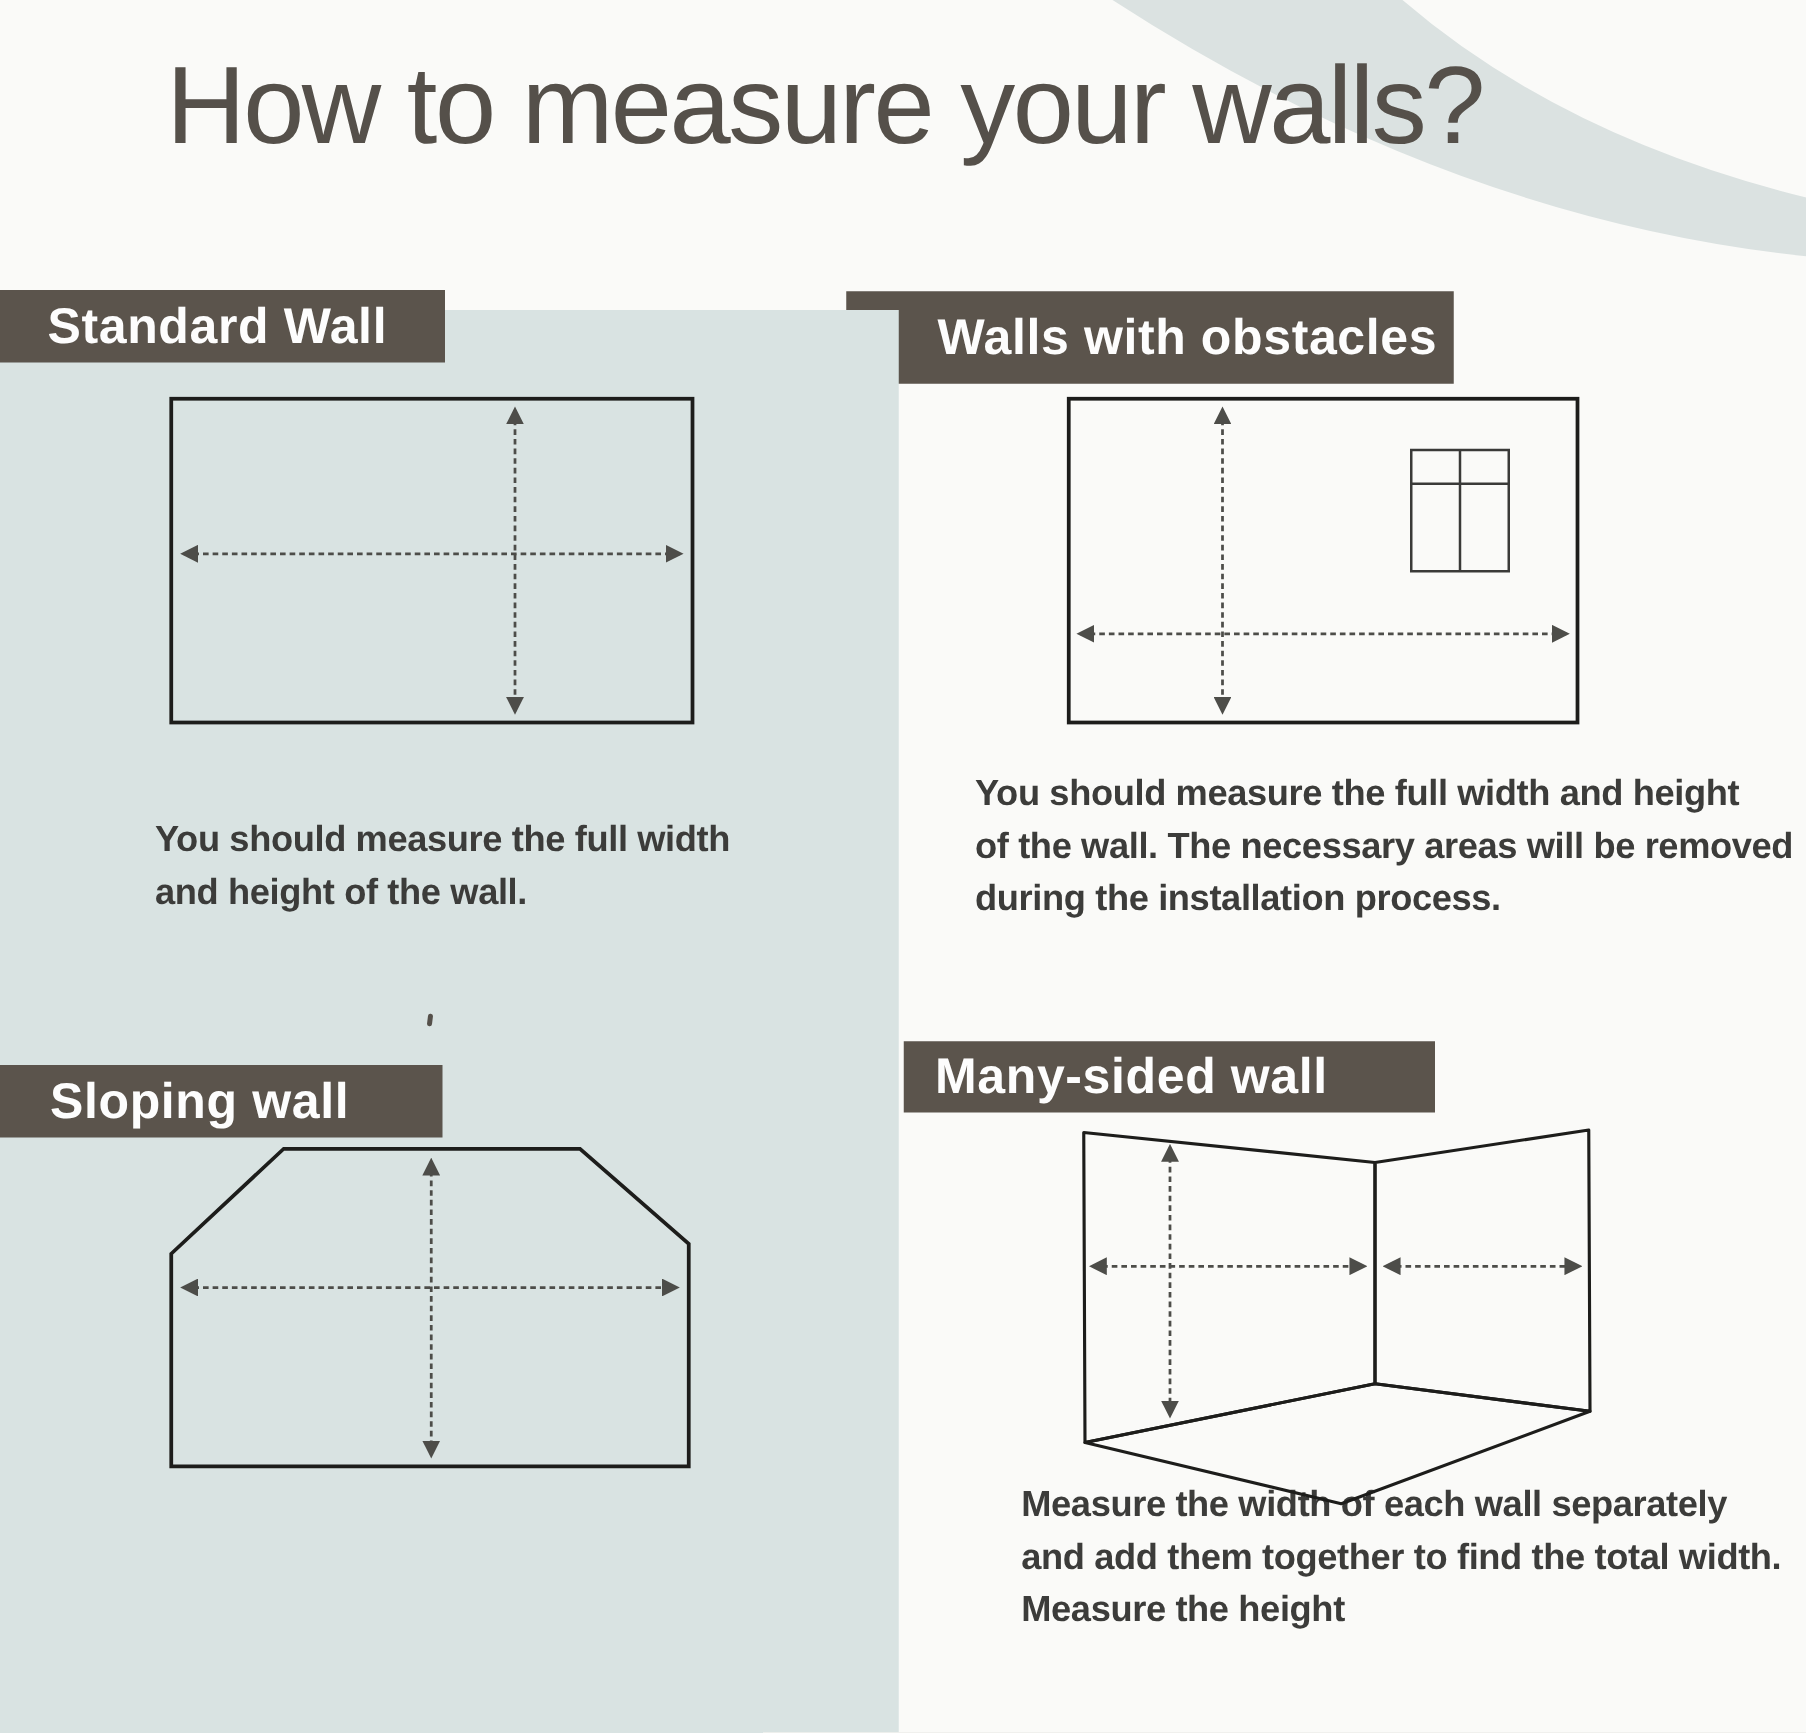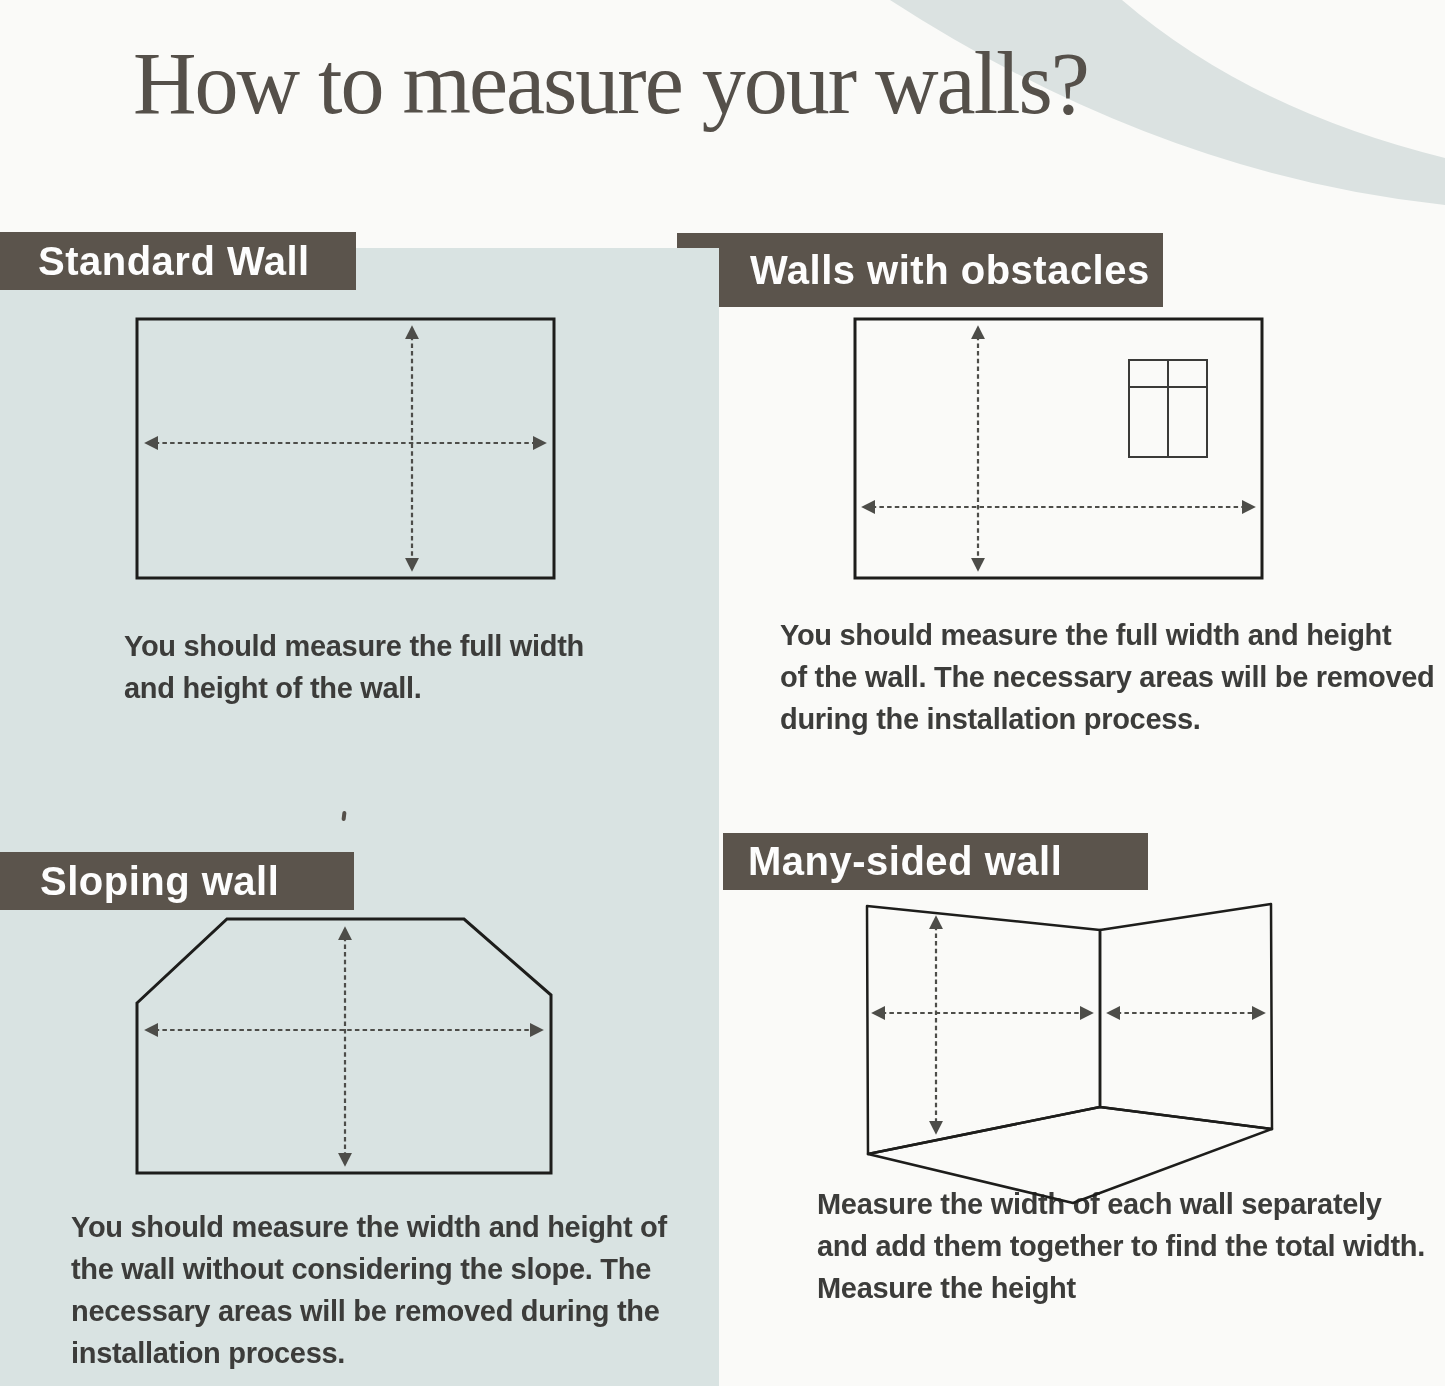--- a/index.html
+++ b/index.html
@@ -9,41 +9,41 @@
     font-family:"Liberation Sans",sans-serif;
   }
   .swoosh{position:absolute;left:0;top:0;z-index:0;}
   .swoosh path{fill:var(--swoosh,#dbe2e1);}
   .panel{
     position:absolute;left:0;top:248px;width:719px;height:1138px;
     background:var(--panel,#d9e3e2);z-index:1;
   }
   .page-title{
     position:absolute;left:133px;top:40px;z-index:2;
-    font-family:Liberation Serif, serif;
+    font-family:Liberation Sans, sans-serif;
     font-size:88px;line-height:1;color:var(--title,#55504a);
     letter-spacing:-2px;white-space:nowrap;
   }
   .bar{
     position:absolute;height:58px;background:var(--bar,#5b544c);
     display:flex;align-items:center;z-index:2;box-sizing:border-box;font-weight:bold;
   }
   .bar .bar-label{
     color:var(--bar_text,#fdfdfd);font-size:40px;letter-spacing:0.5px;white-space:nowrap;
   }
   #bar-standard{left:0;top:232px;width:356px;padding-left:38px;}
   #bar-obstacles{left:677px;top:233px;width:486px;height:74px;padding-left:73px;z-index:0;}
   #bar-sloping{left:0;top:852px;width:354px;height:58px;padding-left:40px;}
   #bar-many{left:723px;top:833px;width:425px;height:57px;padding-left:25px;}
   .caption{
     position:absolute;z-index:3;color:var(--text,#3c3c3a);
     font-weight:bold;font-size:29px;line-height:42px;letter-spacing:-0.3px;
     white-space:pre-line;
   }
-  #cap-standard{left:124px;top:625px;}
+  #cap-standard{left:124px;top:651px;}
   #cap-obstacles{left:780px;top:614px;}
   #cap-sloping{left:71px;top:1206px;}
   #cap-many{left:817px;top:1183px;}
   .diagrams{position:absolute;left:0;top:0;z-index:3;pointer-events:none;}
   .wall{fill:none;stroke:var(--line,#1d1d1b);stroke-width:3;}
   .wall3d{fill:none;stroke:var(--line,#1d1d1b);stroke-width:2.5;stroke-linejoin:round;}
   .meas{
     fill:none;stroke:var(--arrow,#4d4d49);stroke-width:2.2;
     stroke-dasharray:4.5 3.2;
     marker-start:url(#ah);marker-end:url(#ah);
@@ -76,24 +76,20 @@
   </div>
   <div class="bar" id="bar-many">
     <span class="bar-label">Many-sided wall</span>
   </div>
 
   <div class="caption" id="cap-standard">You should measure the full width
 and height of the wall.</div>
   <div class="caption" id="cap-obstacles">You should measure the full width and height
 of the wall. The necessary areas will be removed
 during the installation process.</div>
-  <div class="caption" id="cap-sloping">You should measure the width and height of
-the wall without considering the slope. The
-necessary areas will be removed during the
-installation process.</div>
   <div class="caption" id="cap-many">Measure the width of each wall separately
 and add them together to find the total width.
 Measure the height</div>
 
   <svg class="diagrams" width="1445" height="1386" viewBox="0 0 1445 1386">
     <defs>
       <marker id="ah" viewBox="0 0 10 10" refX="8" refY="5" markerWidth="6.5" markerHeight="6.5" orient="auto-start-reverse">
         <path d="M0,0 L10,5 L0,10 z"></path>
       </marker>
     </defs>

